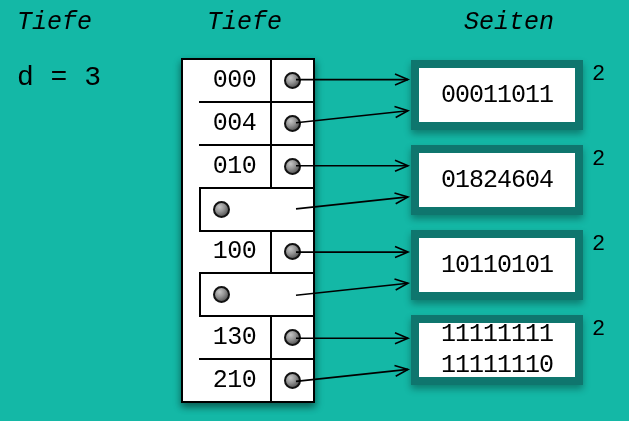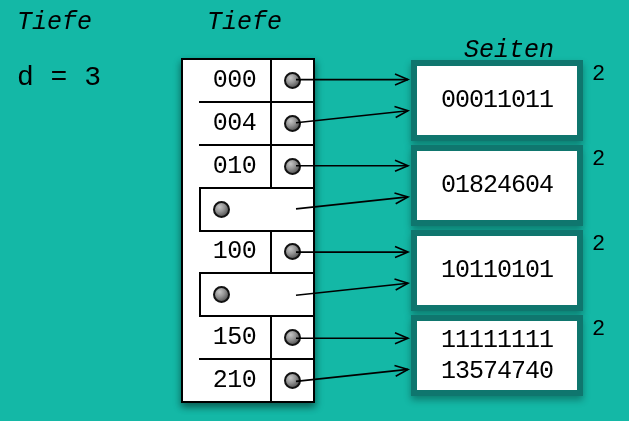--- a/index.html
+++ b/index.html
@@ -13,21 +13,21 @@
   }
   .hdr {
     position: absolute;
     font-size: 25px;
     font-style: italic;
     font-weight: 500;
     white-space: nowrap;
   }
   #tiefe-label  { left: 17px;  top: 8px; }
   #index-label  { left: 207px; top: 8px; }
-  #seiten-label { left: 464px; top: 8px; margin-top: 28px; }
+  #seiten-label { left: 464px; top: 8px; }
   #depth-value {
     position: absolute;
     left: 17px; top: 62px;
     font-size: 28px;
     font-weight: 500;
     white-space: nowrap;
   }
   
   #index-table {
     position: absolute;
@@ -65,22 +65,22 @@
   .ptr-dot {
     width: 13px; height: 13px;
     border-radius: 50%;
     border: 2px solid #111;
     background: radial-gradient(circle at 35% 30%, #c6c6c6 0%, #949494 40%, #5d5d5d 75%, #3f3f3f 100%);
   }
   
   .page-box {
     position: absolute;
     left: 411px;
-    width: 172px; height: 81px;
-    border: 6px solid #0f766e;
+    width: 172px; height: 70px;
+    border: 8px solid #0f766e;
     box-sizing: border-box;
     background: #fff;
     box-shadow: 0 4px 7px rgba(0,0,0,0.32);
     display: flex;
     flex-direction: column;
     align-items: center;
     justify-content: center;
   }
   .page-line {
     font-size: 25px;
@@ -141,21 +141,21 @@
       <div class="idx-ptr-cell">
           <div class="ptr-dot"></div>
         </div>
     </div>
     <div class="idx-row">
       <div class="idx-ptr-cell">
           <div class="ptr-dot"></div>
         </div>
     </div>
     <div class="idx-row">
-      <div class="idx-label-cell">150</div>
+      <div class="idx-label-cell">130</div>
       <div class="idx-ptr-cell">
           <div class="ptr-dot"></div>
         </div>
     </div>
     <div class="idx-row">
       <div class="idx-label-cell">210</div>
       <div class="idx-ptr-cell">
           <div class="ptr-dot"></div>
         </div>
     </div>
@@ -165,21 +165,21 @@
     <div class="page-line">00011011</div>
   </div>
   <div class="page-box" style="top:145px">
     <div class="page-line">01824604</div>
   </div>
   <div class="page-box" style="top:230px">
     <div class="page-line">10110101</div>
   </div>
   <div class="page-box" style="top:315px">
     <div class="page-line">11111111</div>
-    <div class="page-line">13574740</div>
+    <div class="page-line">11111110</div>
   </div>
 
   <div class="depth-badge" style="top:62px">2</div>
   <div class="depth-badge" style="top:147px">2</div>
   <div class="depth-badge" style="top:232px">2</div>
   <div class="depth-badge" style="top:317px">2</div>
 
   <svg id="arrow-layer" width="629" height="421" viewBox="0 0 629 421" xmlns="http://www.w3.org/2000/svg">
       <line x1="296" y1="79.6" x2="408" y2="79.6" stroke="#000000" stroke-width="1.6"></line>
       <path d="M 395.0 85.1 L 408 79.6 L 395.0 74.1" fill="none" stroke="#000000" stroke-width="1.6"></path>

